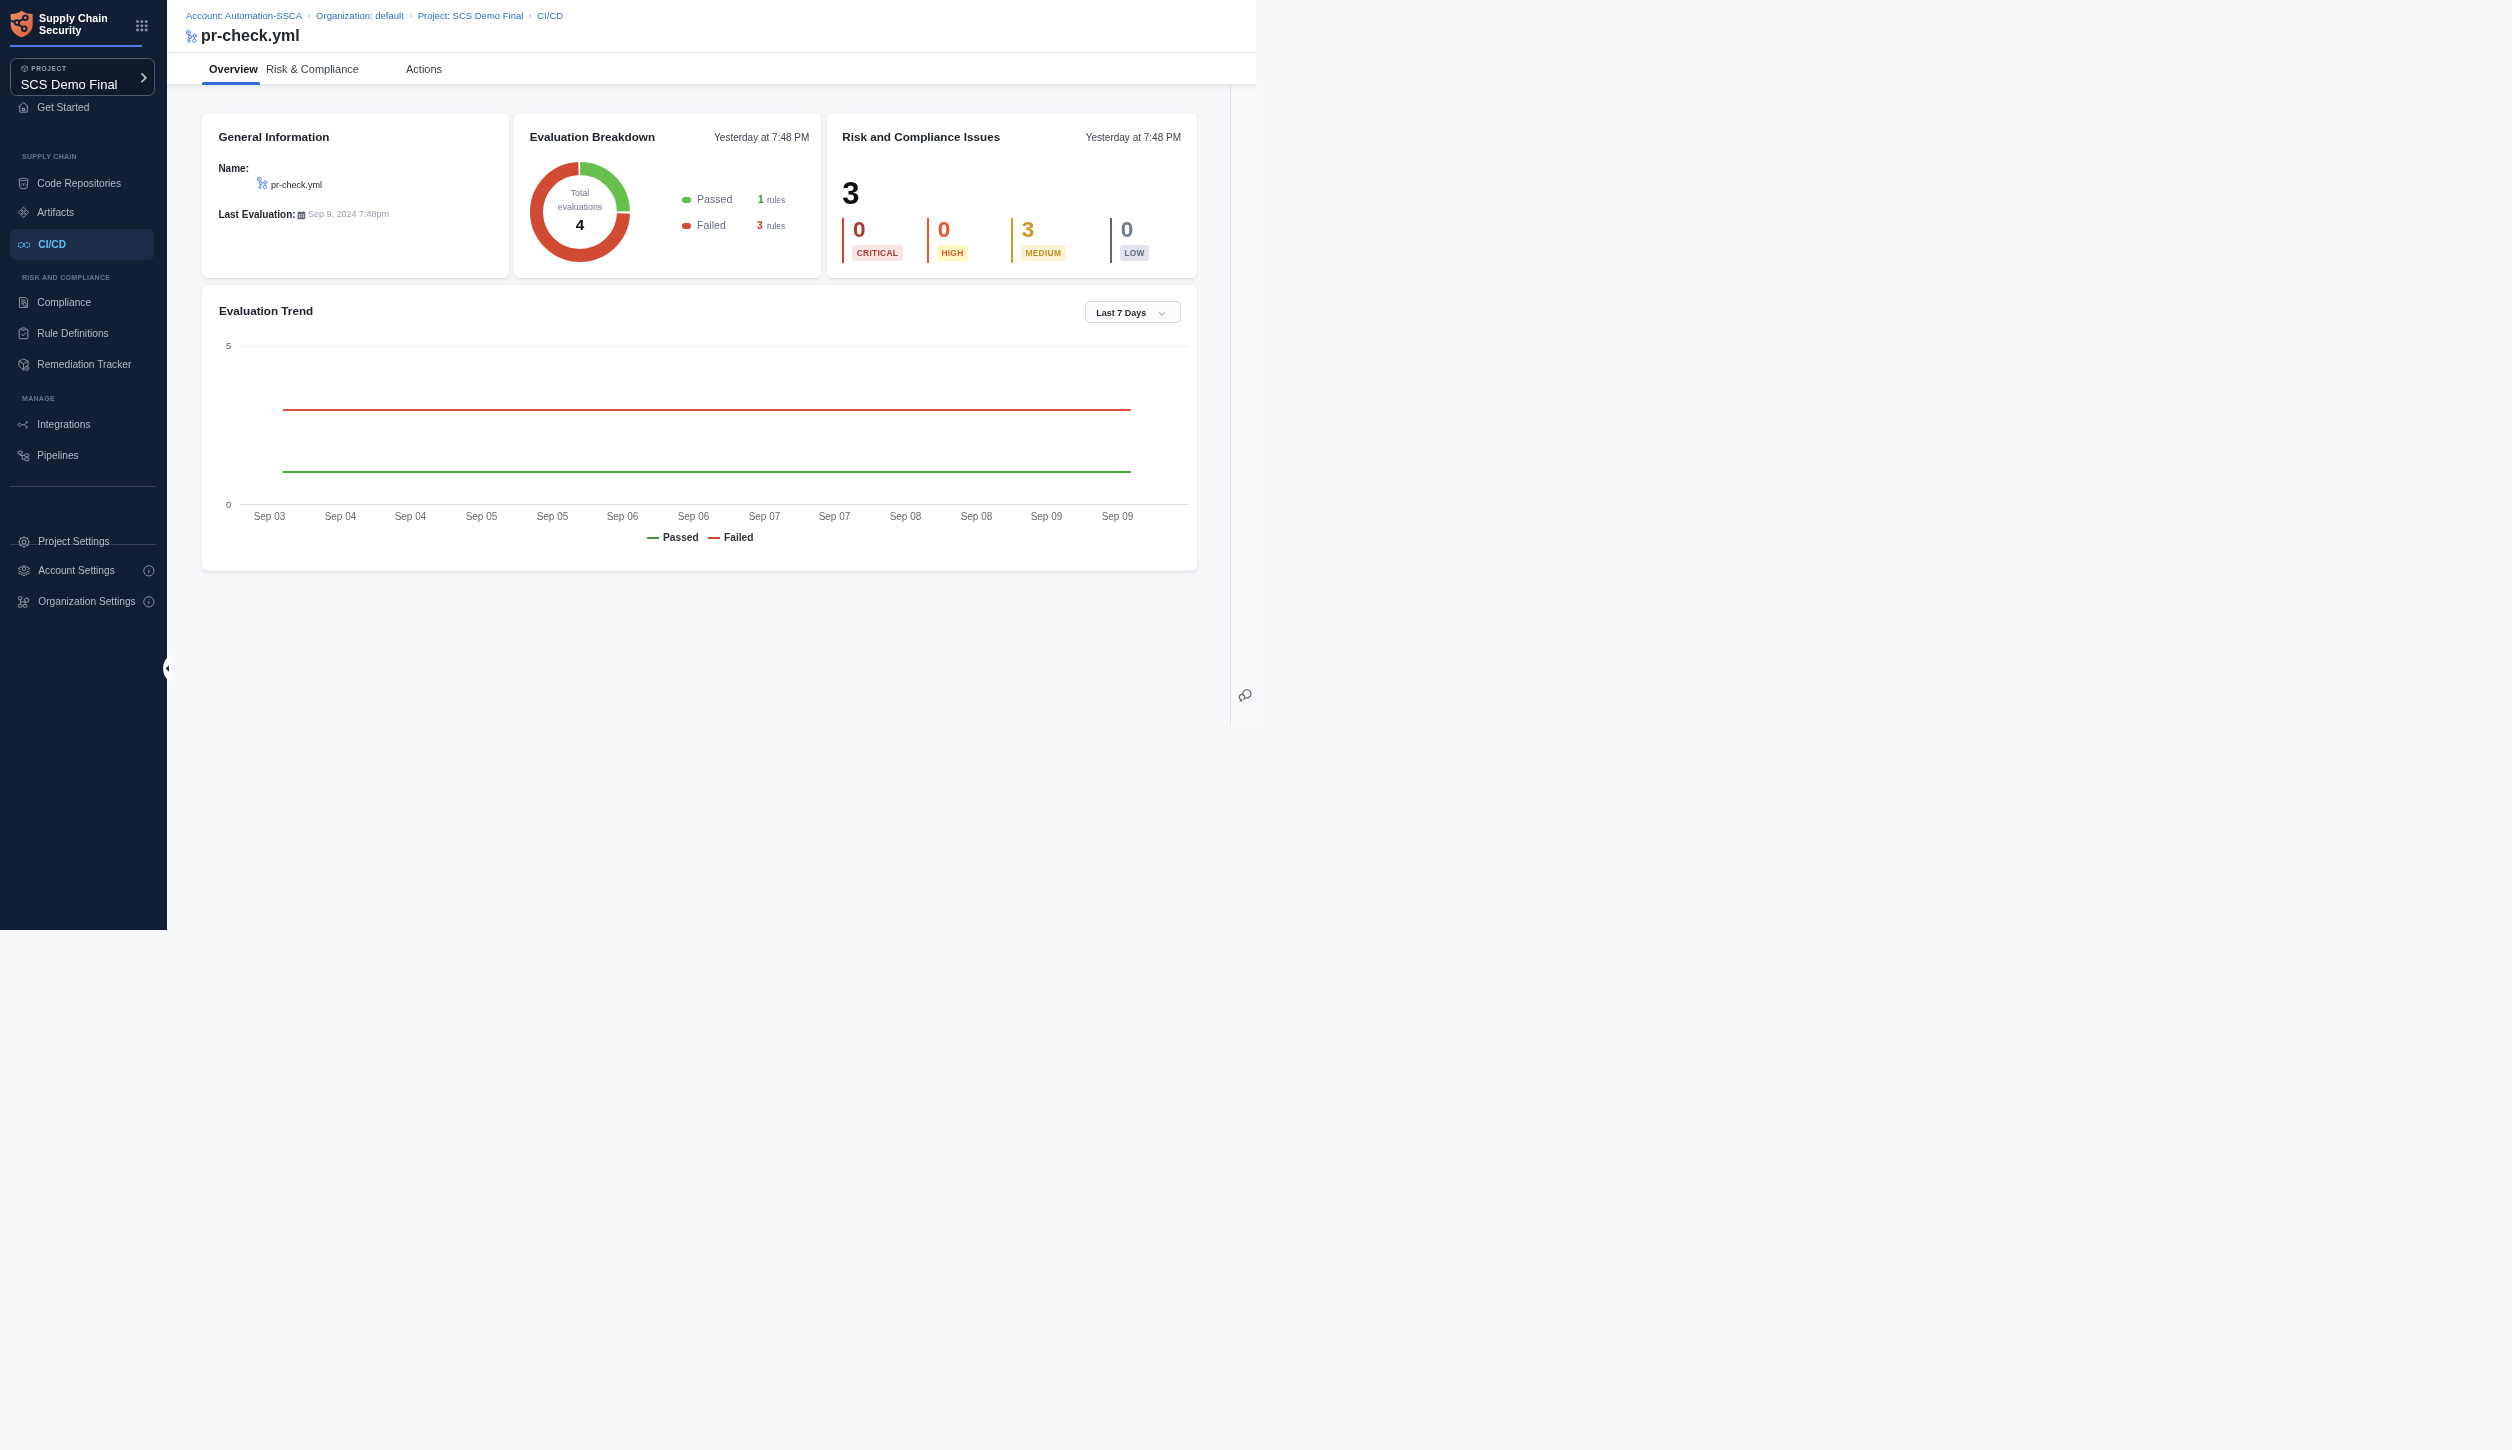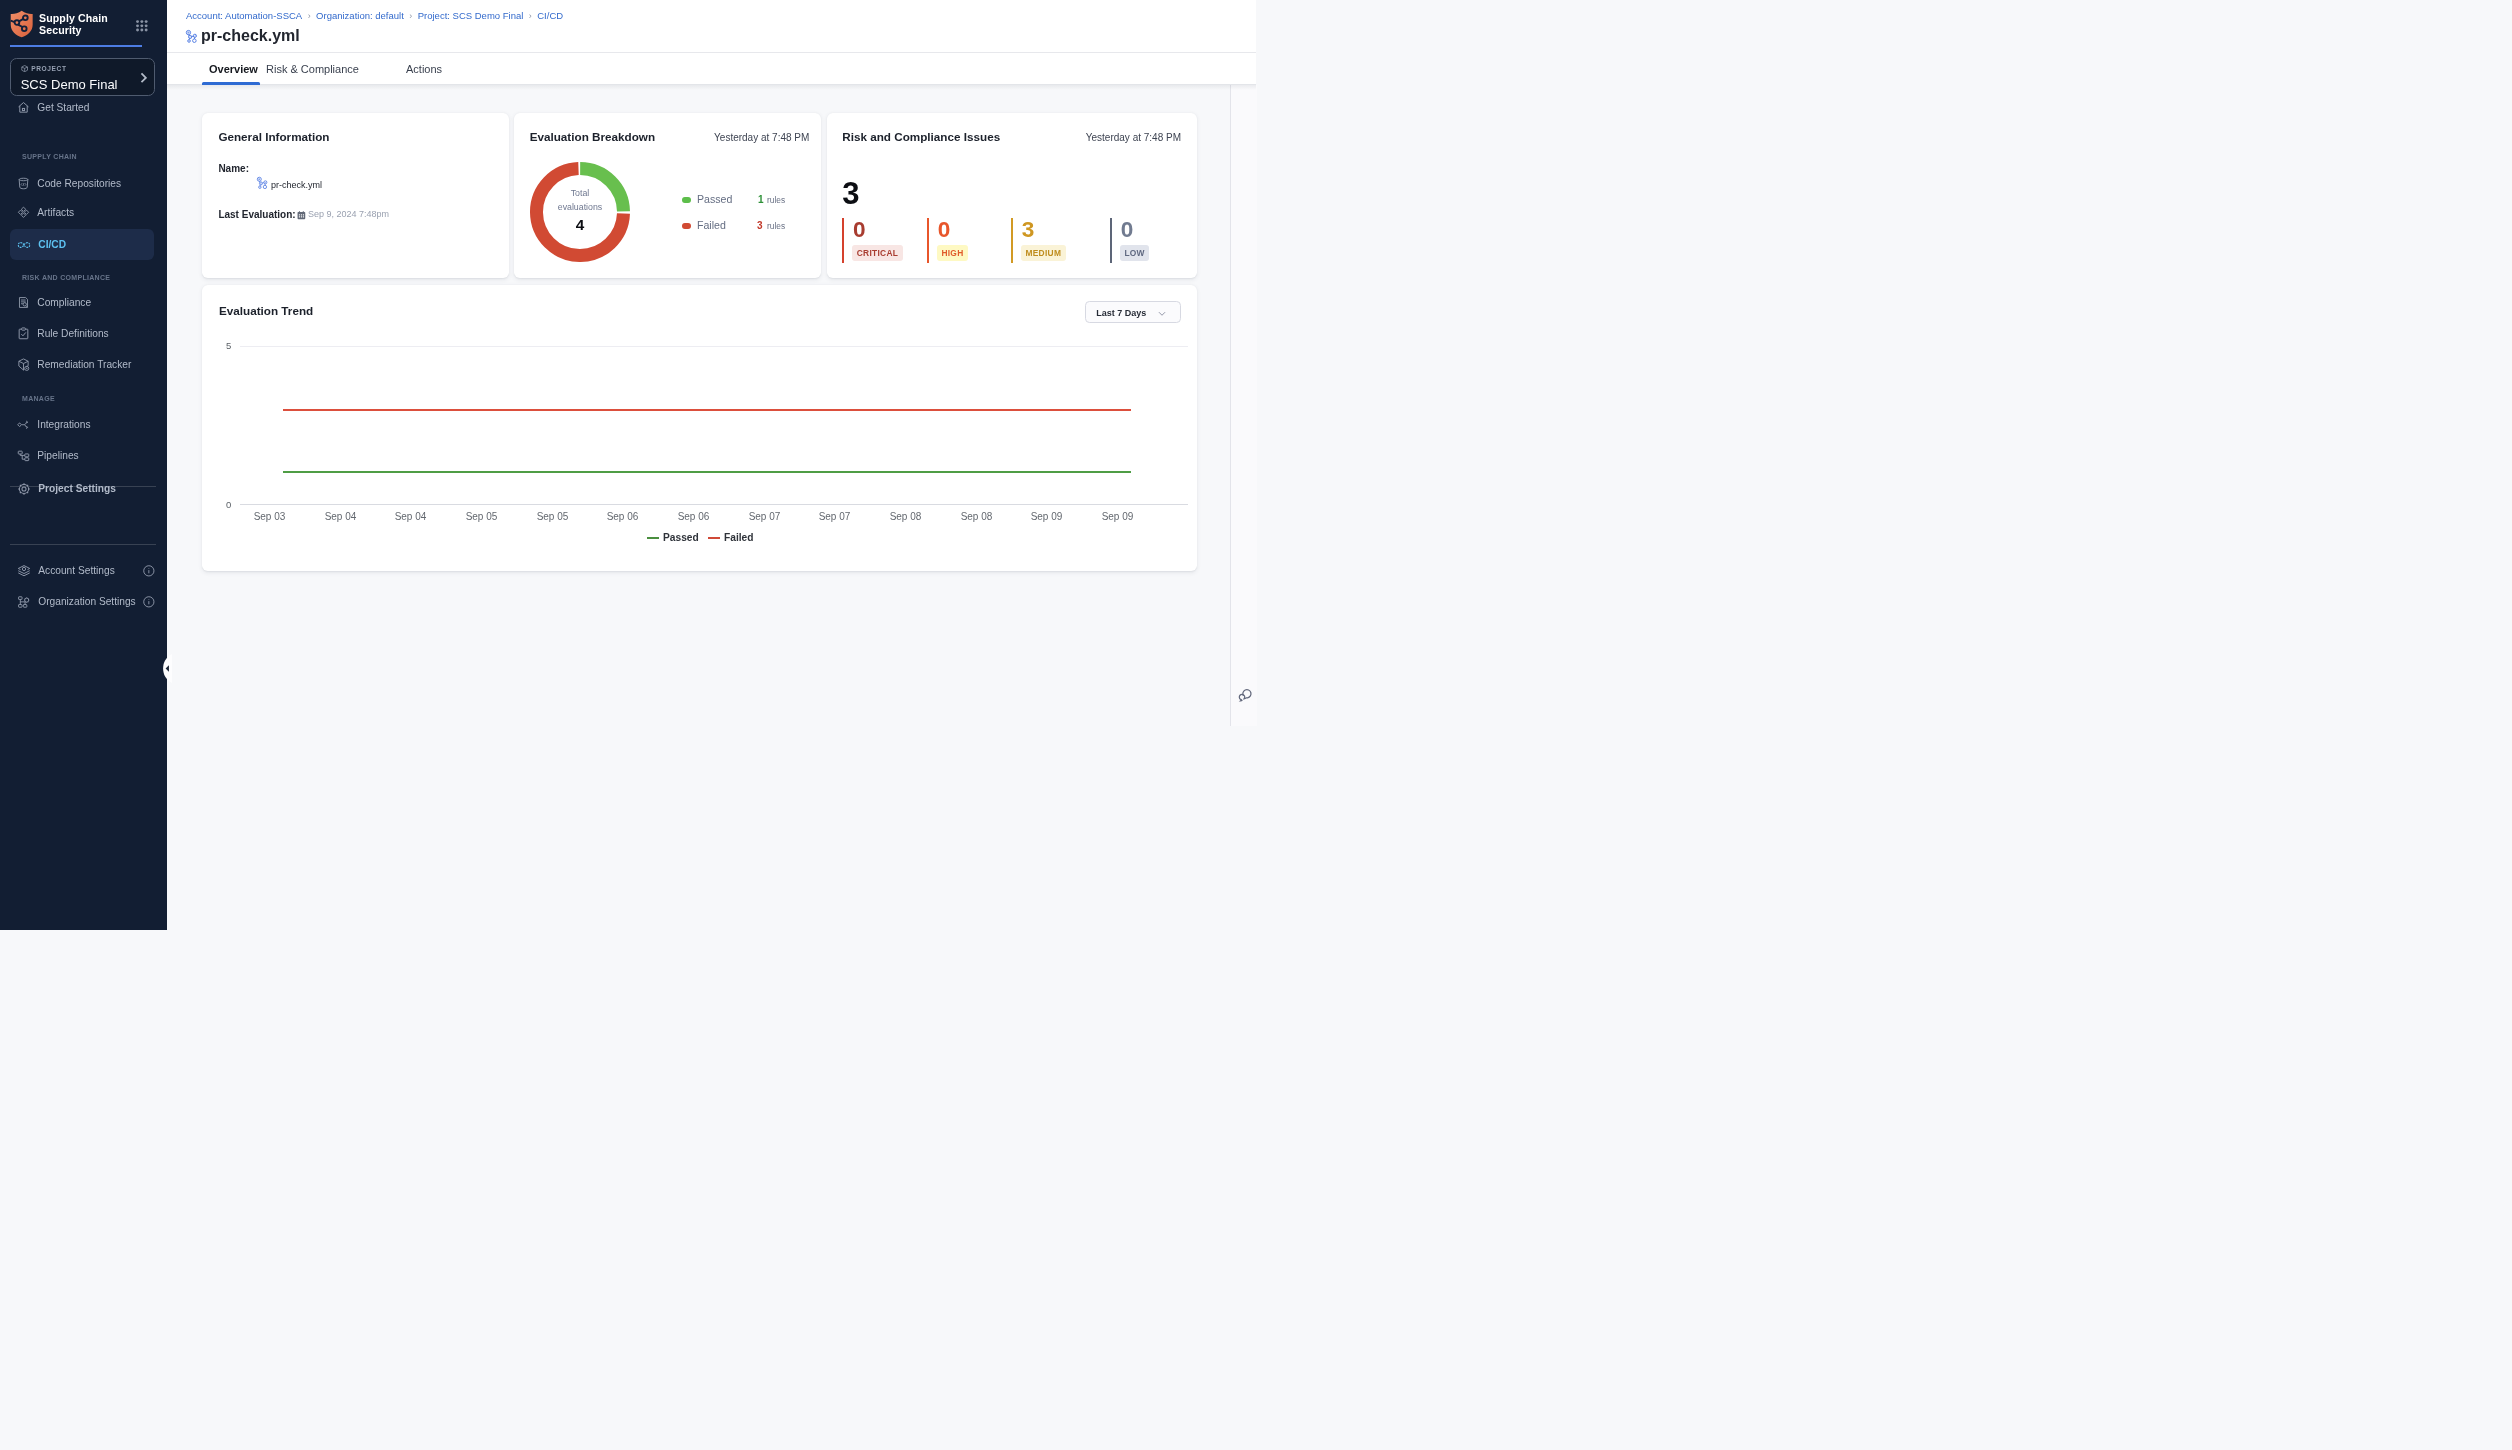--- a/index.html
+++ b/index.html
@@ -184,21 +184,21 @@
   <div class="nav" style="top:447px;">
     <svg width="13" height="13" viewBox="0 0 21 21" fill="none" stroke="#8e97a9" stroke-width="1.6">
         <rect x="2" y="3.5" width="6.4" height="4.6" rx="1"></rect>
         <rect x="12.6" y="8" width="6.4" height="4.6" rx="1"></rect>
         <rect x="12.6" y="14.2" width="6.4" height="4.6" rx="1"></rect>
         <path d="M5.2 8.1 V10.3 H12.6 M8.4 10.3 V16.5 H12.6"></path>
       </svg>
     <span>Pipelines</span>
   </div>
   <div class="sdiv" style="top:486px;"></div>
-  <div class="nav" style="top:480px;font-weight:bold;">
+  <div class="nav" style="top:533px;">
     <svg width="14" height="14" viewBox="0 0 22 22" fill="none" stroke="#8e97a9" stroke-width="1.6">
         <circle cx="11" cy="11" r="3.2"></circle>
         <circle cx="11" cy="11" r="7.2"></circle>
         <path d="M11 1.8 V4.4 M11 17.6 V20.2 M1.8 11 H4.4 M17.6 11 H20.2 M4.5 4.5 L6.3 6.3 M15.7 15.7 L17.5 17.5 M4.5 17.5 L6.3 15.7 M15.7 6.3 L17.5 4.5" stroke-width="1.8"></path>
       </svg>
     <span>Project Settings</span>
   </div>
   <div class="sdiv" style="top:544px;"></div>
   <div class="nav" style="top:562px;">
     <svg width="14" height="14" viewBox="0 0 22 22" fill="none" stroke="#8e97a9" stroke-width="1.5">

